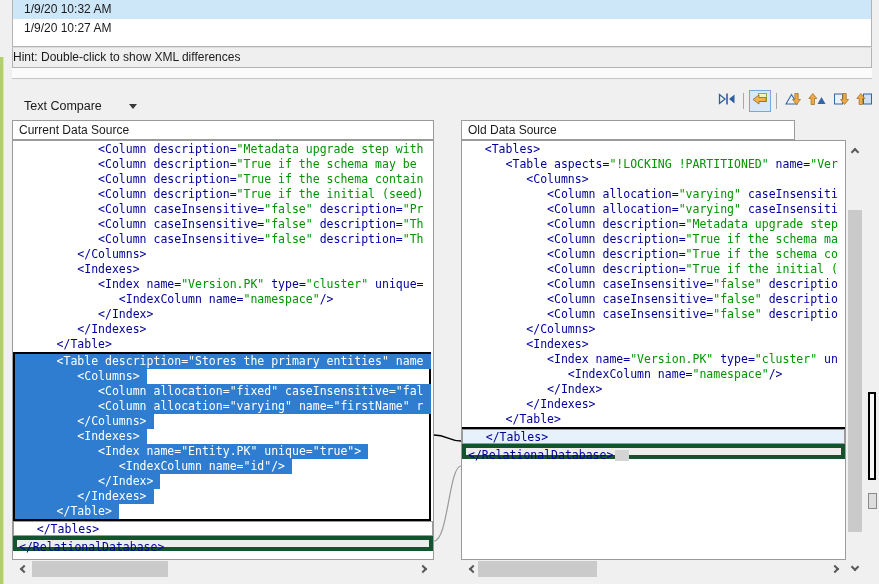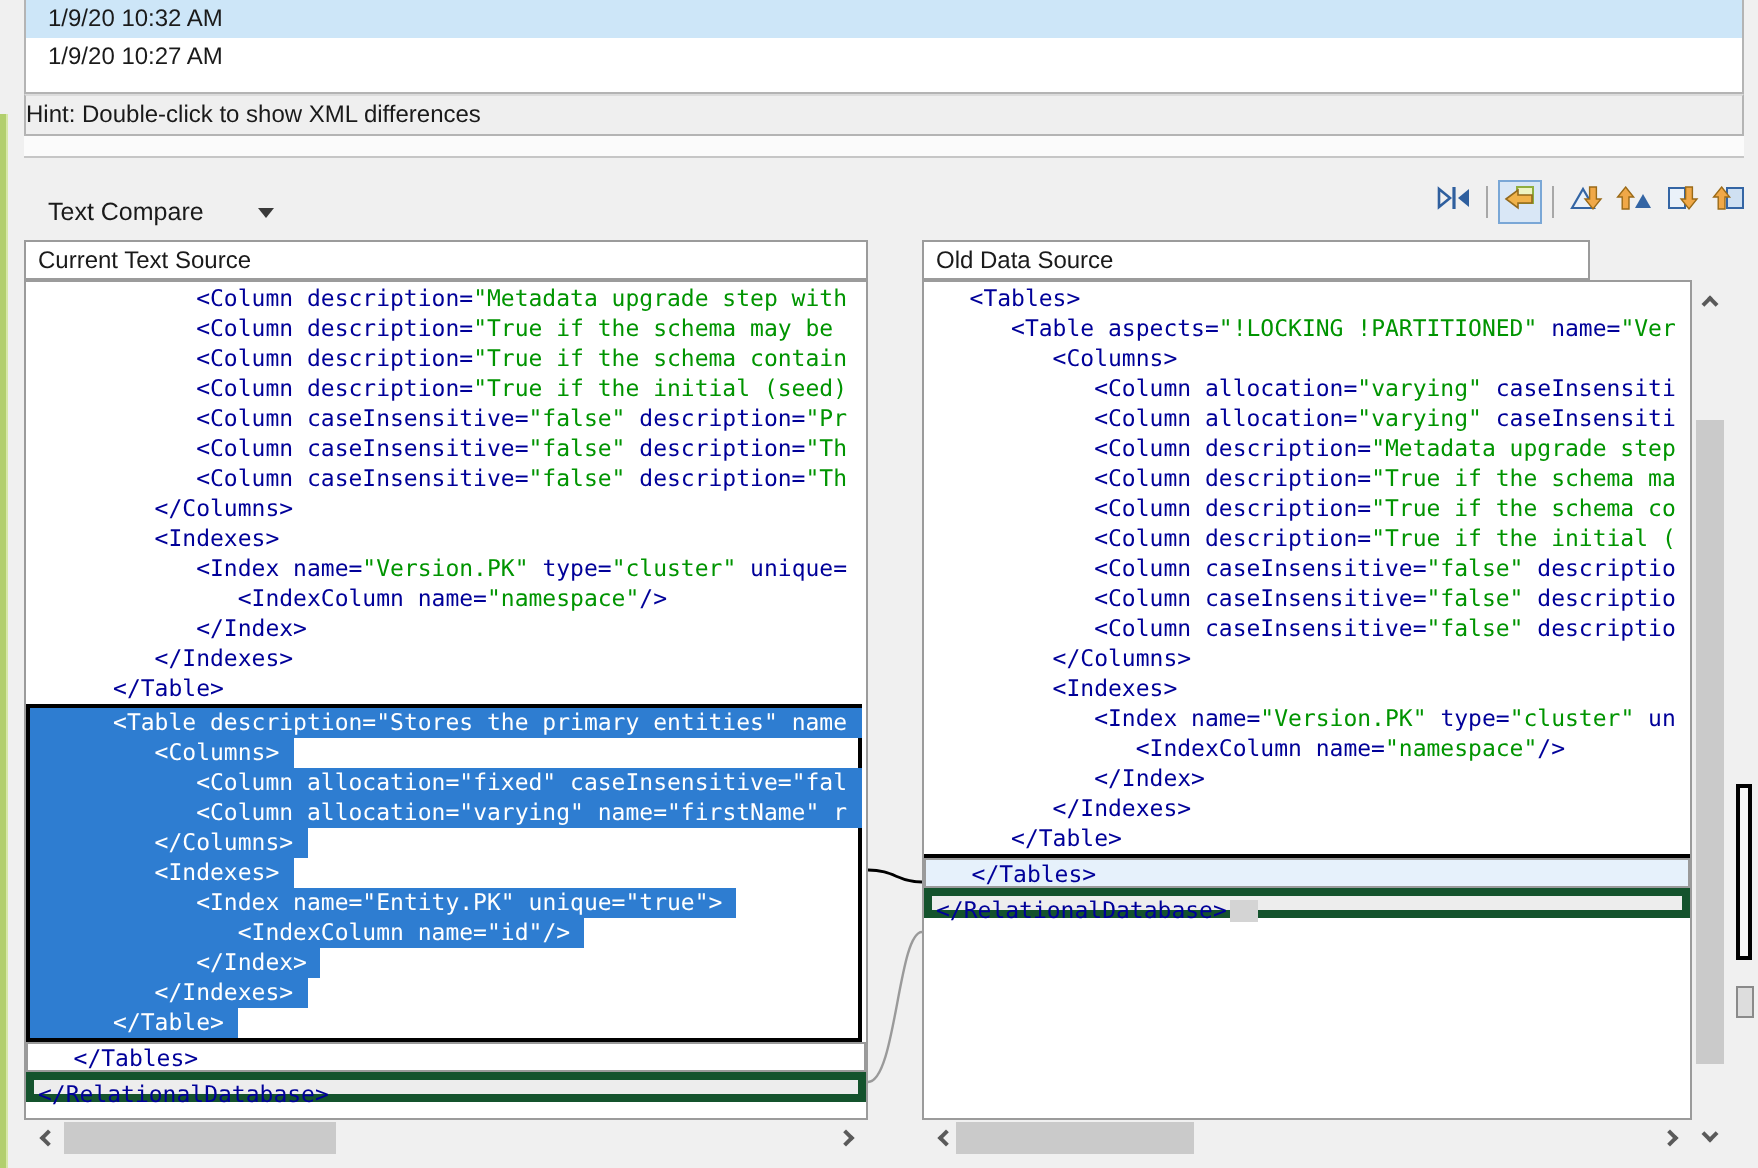--- a/index.html
+++ b/index.html
@@ -143,21 +143,21 @@
         <div class="tbtn">
           <span><svg width="18" height="16" viewBox="0 0 18 16">
               <rect x="7.5" y="3" width="8" height="10" fill="#cfe0f2" stroke="#3465a4"></rect>
               <path d="M4.8 2.5 l4 5 h-2.3 v6 h-3.4 v-6 H.8 z" fill="#f0a848" stroke="#9a6a17" stroke-width="0.7"></path>
             </svg></span>
         </div>
       </div>
   </div>
 
   <div class="pane-header" id="left-header">
-    <span>Current Text Source</span>
+    <span>Current Data Source</span>
   </div>
   <div class="pane-header" id="right-header">
     <span>Old Data Source</span>
   </div>
 
   <div class="code-pane" id="left-pane">
     <div class="code-inner" id="left-code">
         <div class="cl">            &lt;Column description=<span class="str">"Metadata upgrade step with</span></div>
         <div class="cl">            &lt;Column description=<span class="str">"True if the schema may be</span></div>
         <div class="cl">            &lt;Column description=<span class="str">"True if the schema contain</span></div>

